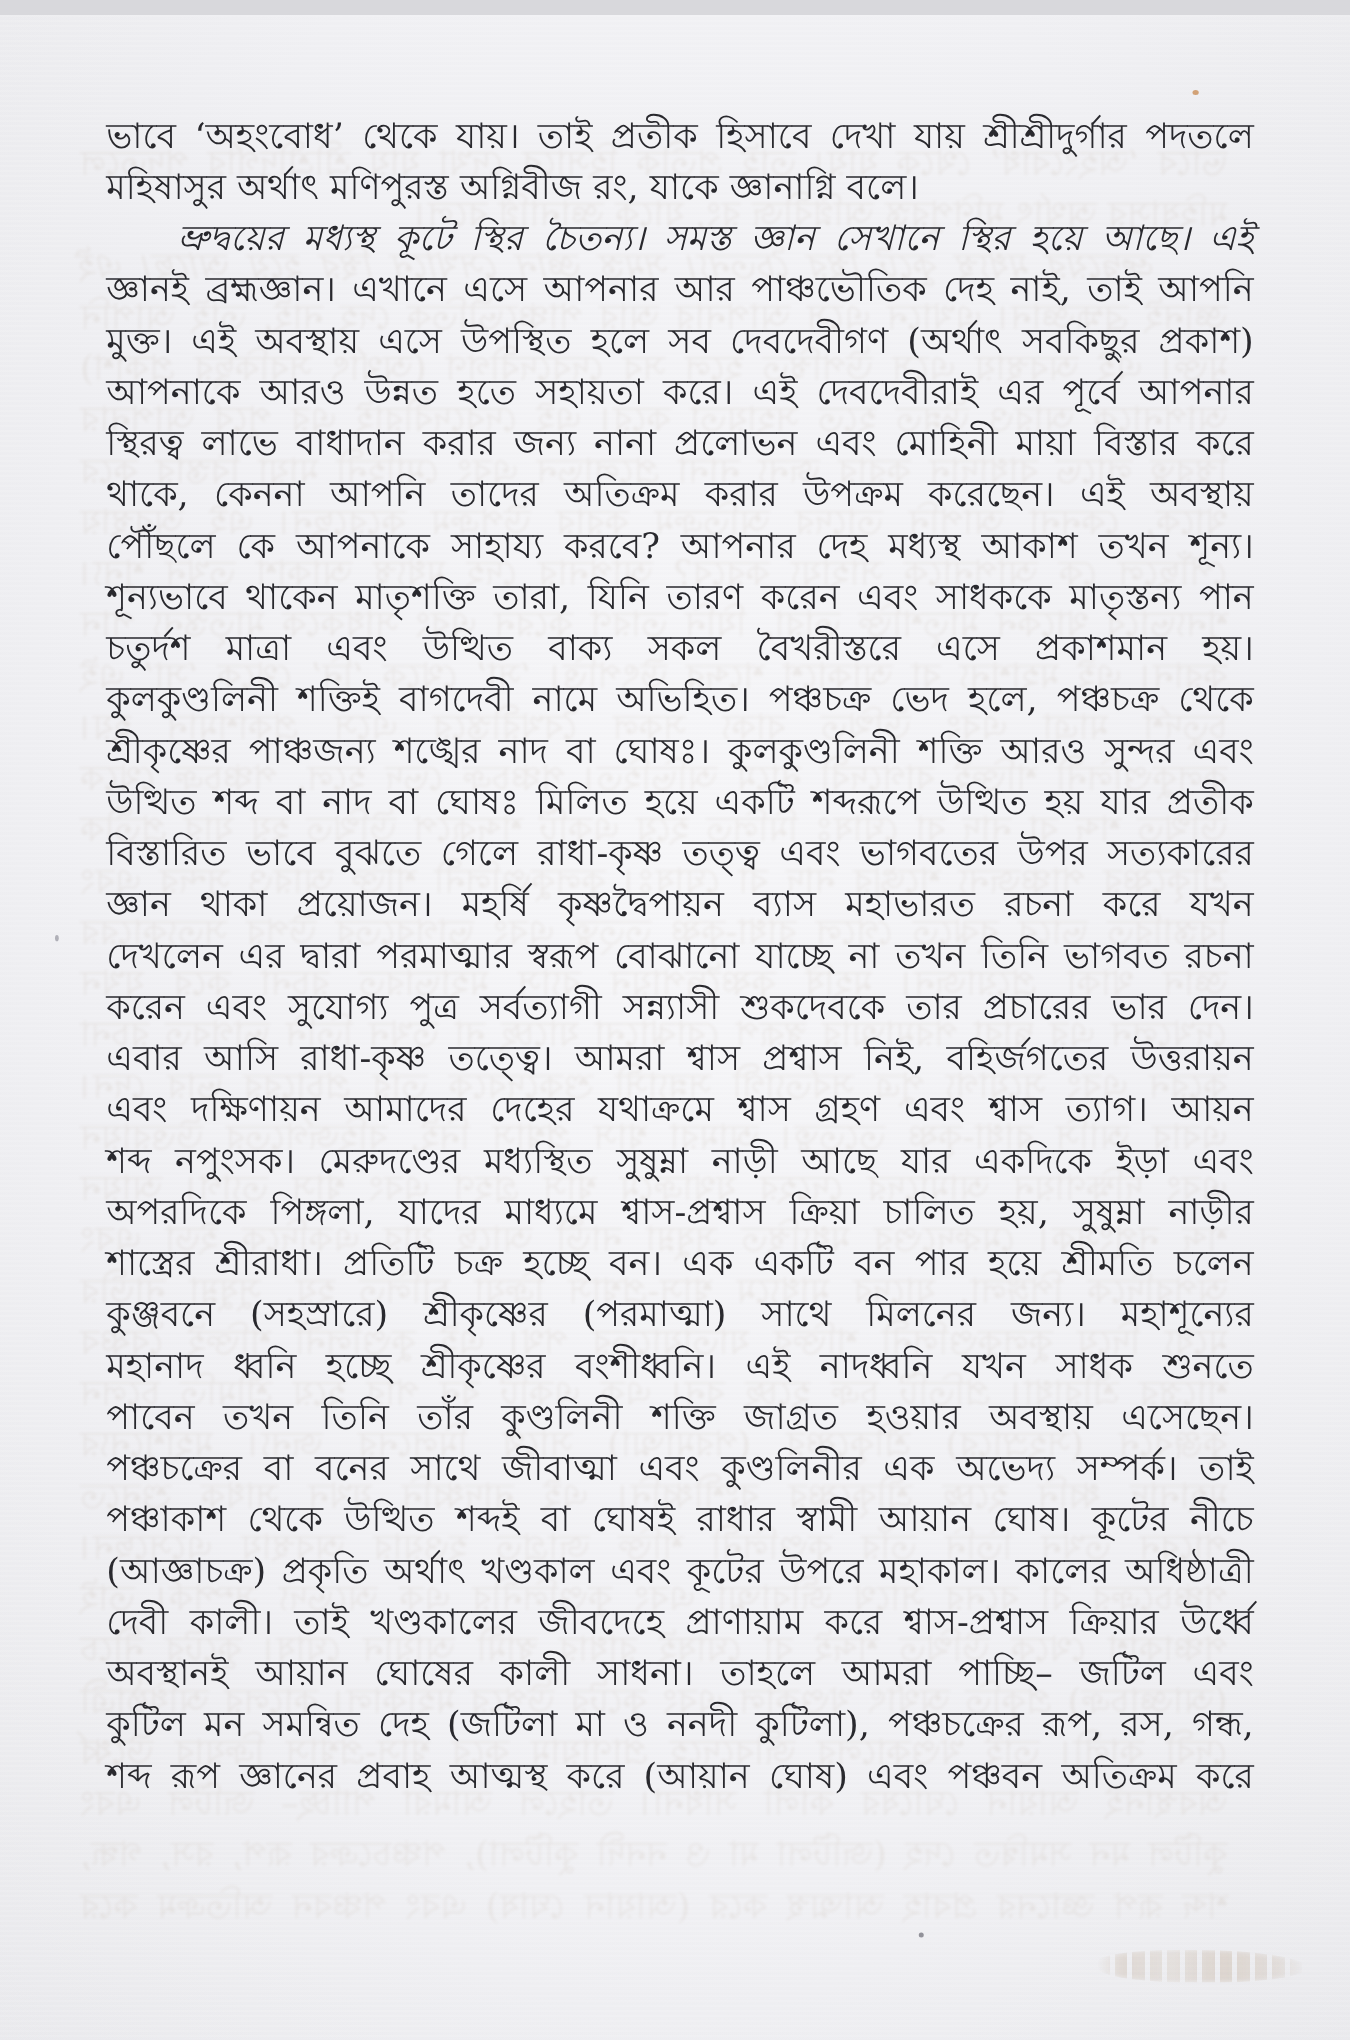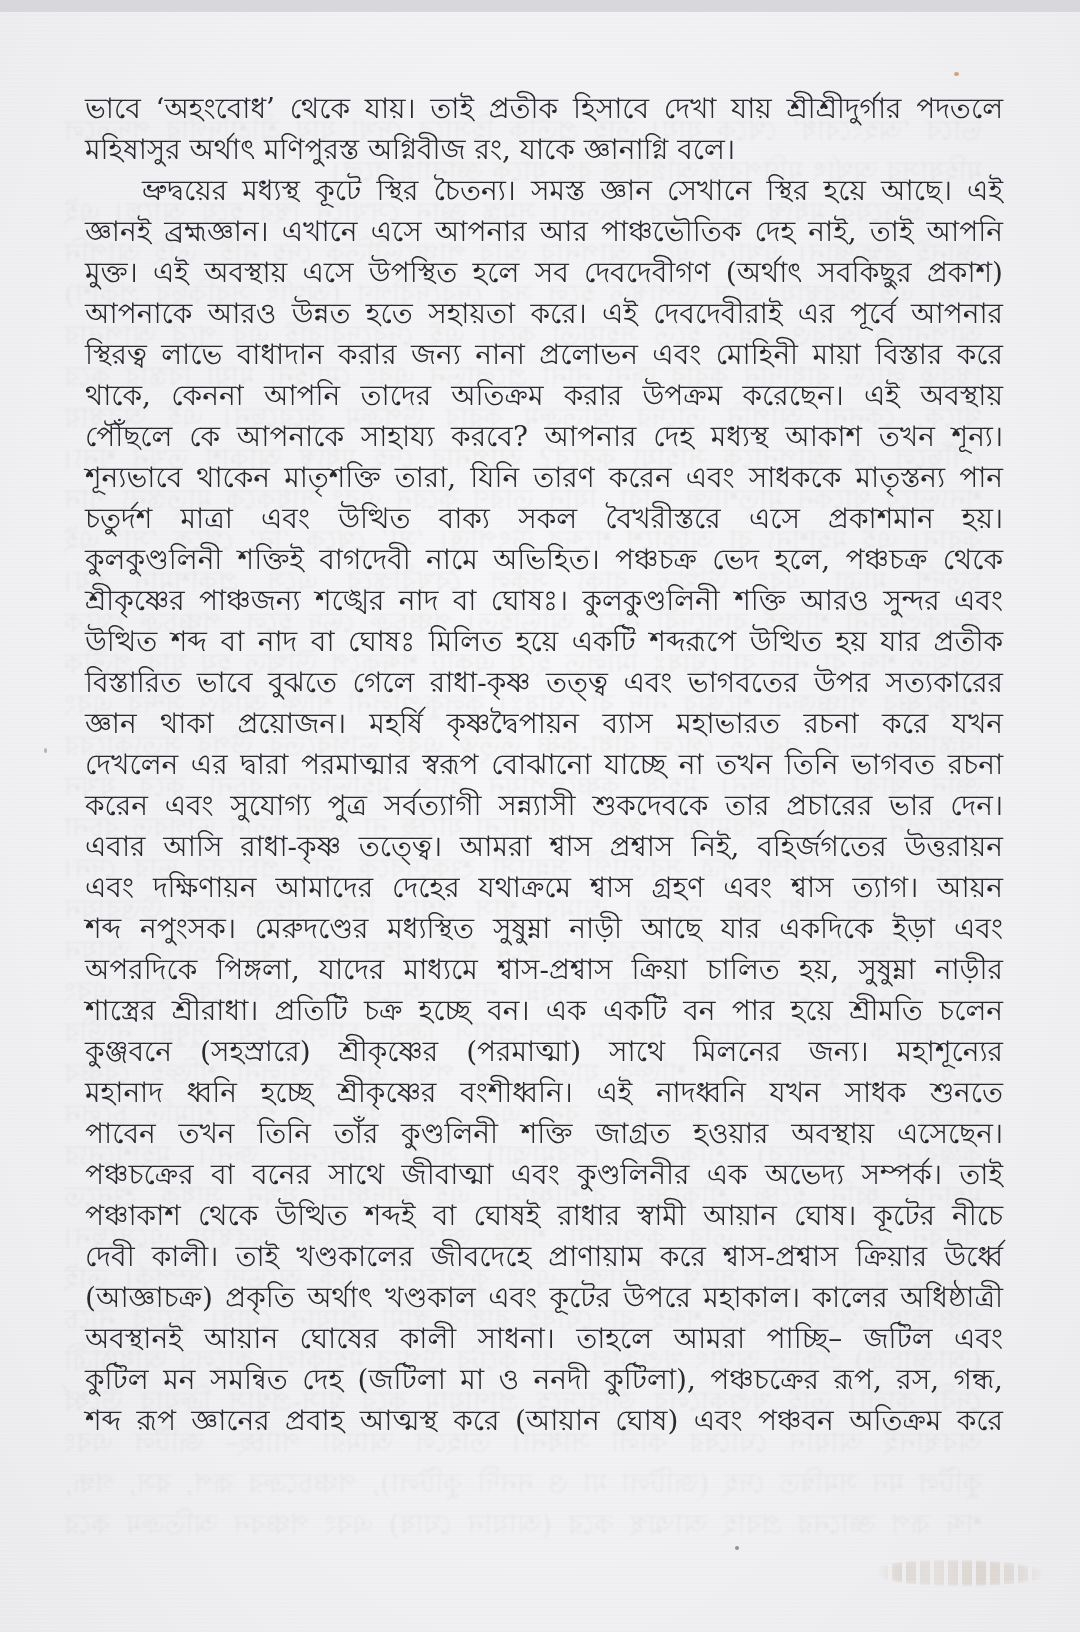--- a/index.html
+++ b/index.html
@@ -35,21 +35,21 @@
   .line {
     height: 41px;
     line-height: 41px;
     font-size: 28px;
     text-align: justify;
     text-align-last: justify;
     text-justify: inter-word;
     overflow: visible;
   }
   .line.end { text-align-last: left; }
-  .line.ind { text-indent: 57px; }
+  .line.ind { text-indent: 57px; font-style: italic; }
   
   .ghost {
     position: absolute;
     left: 64px;
     width: 918px;
     top: 98px;
     color: #7d5c33;
     opacity: 0.075;
     filter: blur(1.1px);
     transform: scaleX(-1);
@@ -156,22 +156,22 @@
       <div class="line">এবার আসি রাধা-কৃষ্ণ তত্ত্বে। আমরা শ্বাস প্রশ্বাস নিই, বহির্জগতের উত্তরায়ন</div>
       <div class="line">এবং দক্ষিণায়ন আমাদের দেহের যথাক্রমে শ্বাস গ্রহণ এবং শ্বাস ত্যাগ। আয়ন</div>
       <div class="line">শব্দ নপুংসক। মেরুদণ্ডের মধ্যস্থিত সুষুম্না নাড়ী আছে যার একদিকে ইড়া এবং</div>
       <div class="line">অপরদিকে পিঙ্গলা, যাদের মাধ্যমে শ্বাস-প্রশ্বাস ক্রিয়া চালিত হয়, সুষুম্না নাড়ীর</div>
       <div class="line">শাস্ত্রের শ্রীরাধা। প্রতিটি চক্র হচ্ছে বন। এক একটি বন পার হয়ে শ্রীমতি চলেন</div>
       <div class="line">কুঞ্জবনে (সহস্রারে) শ্রীকৃষ্ণের (পরমাত্মা) সাথে মিলনের জন্য। মহাশূন্যের</div>
       <div class="line">মহানাদ ধ্বনি হচ্ছে শ্রীকৃষ্ণের বংশীধ্বনি। এই নাদধ্বনি যখন সাধক শুনতে</div>
       <div class="line">পাবেন তখন তিনি তাঁর কুণ্ডলিনী শক্তি জাগ্রত হওয়ার অবস্থায় এসেছেন।</div>
       <div class="line">পঞ্চচক্রের বা বনের সাথে জীবাত্মা এবং কুণ্ডলিনীর এক অভেদ্য সম্পর্ক। তাই</div>
       <div class="line">পঞ্চাকাশ থেকে উত্থিত শব্দই বা ঘোষই রাধার স্বামী আয়ান ঘোষ। কূটের নীচে</div>
+      <div class="line">(আজ্ঞাচক্র) প্রকৃতি অর্থাৎ খণ্ডকাল এবং কূটের উপরে মহাকাল। কালের অধিষ্ঠাত্রী</div>
       <div class="line">দেবী কালী। তাই খণ্ডকালের জীবদেহে প্রাণায়াম করে শ্বাস-প্রশ্বাস ক্রিয়ার উর্ধ্বে</div>
-      <div class="line">(আজ্ঞাচক্র) প্রকৃতি অর্থাৎ খণ্ডকাল এবং কূটের উপরে মহাকাল। কালের অধিষ্ঠাত্রী</div>
       <div class="line">অবস্থানই আয়ান ঘোষের কালী সাধনা। তাহলে আমরা পাচ্ছি– জটিল এবং</div>
       <div class="line">কুটিল মন সমন্বিত দেহ (জটিলা মা ও ননদী কুটিলা), পঞ্চচক্রের রূপ, রস, গন্ধ,</div>
       <div class="line">শব্দ রূপ জ্ঞানের প্রবাহ আত্মস্থ করে (আয়ান ঘোষ) এবং পঞ্চবন অতিক্রম করে</div>
     </div>
   <div class="footer">
     <span class="page-number">১৮</span>
   </div>
   <div class="speck s1"></div>
   <div class="speck s2"></div>
   <div class="speck s3"></div>

